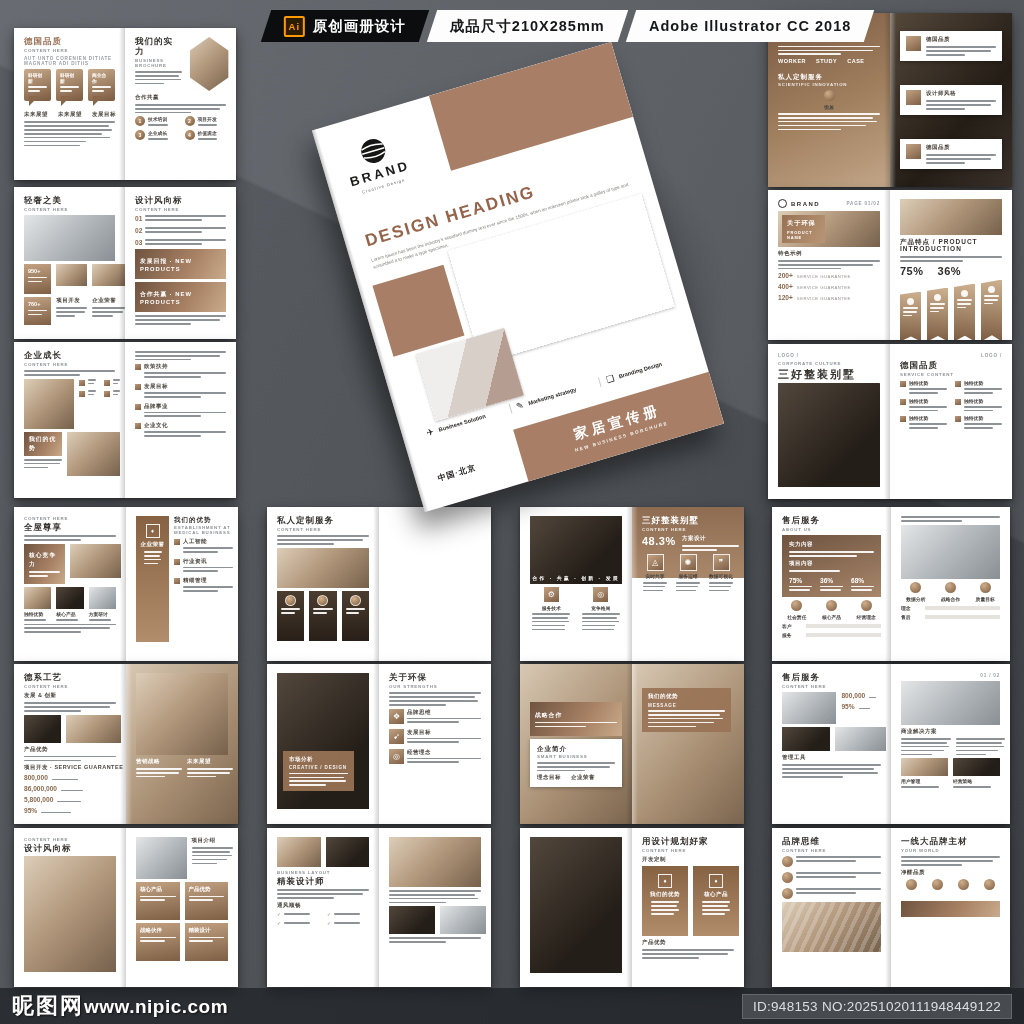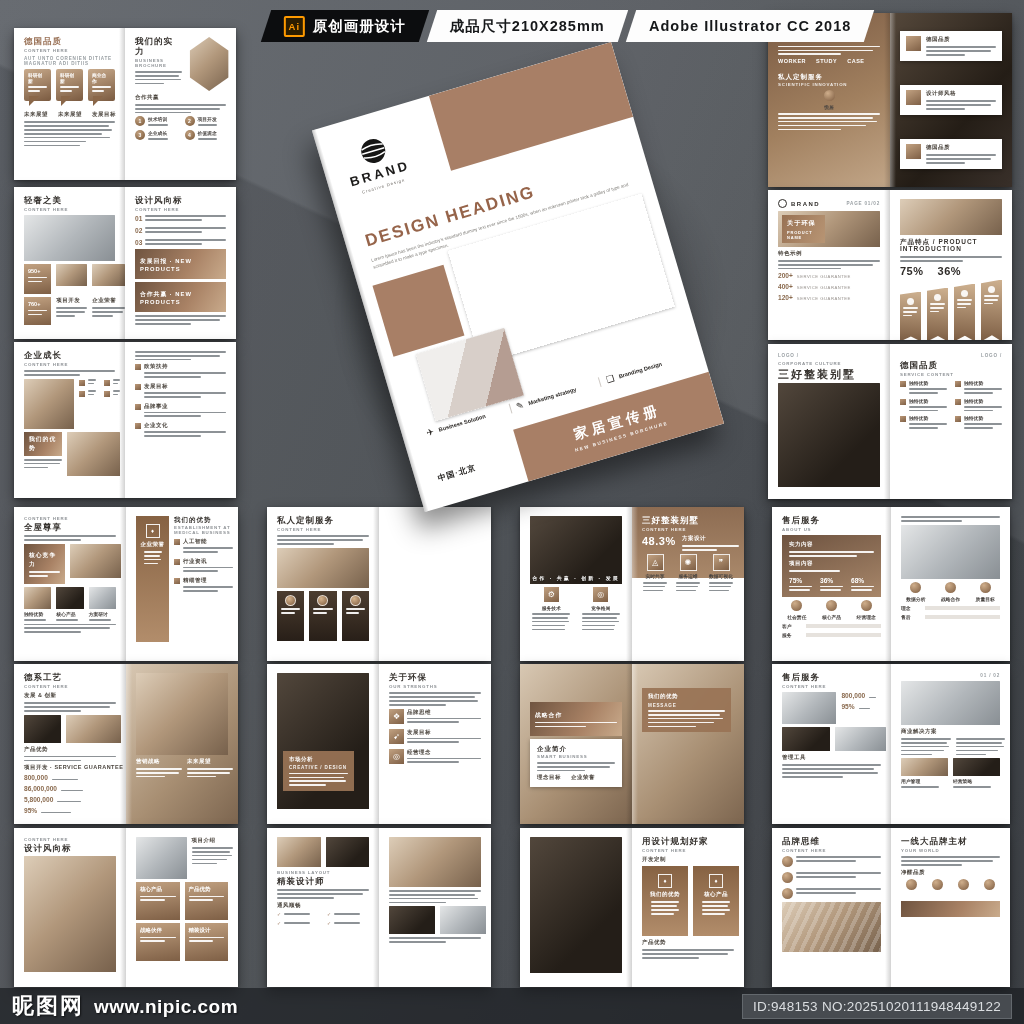--- a/index.html
+++ b/index.html
@@ -18,21 +18,21 @@
   .seg .inner{transform:skewX(18deg);display:flex;align-items:center;gap:8px;
     font-weight:700;font-size:14.5px;letter-spacing:1px;white-space:nowrap}
   .ai-badge{width:17px;height:17px;background:#2c1d00;border:2px solid #ff9a00;
     color:#ff9a00;font-weight:700;font-size:9.5px;display:flex;align-items:center;
     justify-content:center;border-radius:2px}
 
   
   .ftr{position:absolute;left:0;right:0;bottom:0;height:36px;z-index:40;
     background:rgba(28,31,34,.72);display:flex;align-items:center;
     justify-content:space-between;padding:0 12px;box-sizing:border-box}
-  .site{display:flex;align-items:baseline;gap:10px;color:#fff;
+  .site{display:flex;align-items:baseline;color:#fff;
     text-shadow:1px 1px 2px rgba(0,0,0,.6)}
   .site .logo-zh{font-size:22px;font-weight:800;letter-spacing:2px}
   .site .url{font-size:19px;font-weight:600;letter-spacing:.5px}
   .idbox{background:#474b50;border:1px solid #63686d;color:#dbdee1;
     font-size:13.5px;padding:4px 10px;letter-spacing:.3px}
 
   
   .sp{position:absolute;background:#fff;display:flex;
     box-shadow:0 6px 13px rgba(0,0,0,.45),0 1px 3px rgba(0,0,0,.3)}
   .sp::before{content:"";position:absolute;left:50%;top:0;bottom:0;width:12px;

